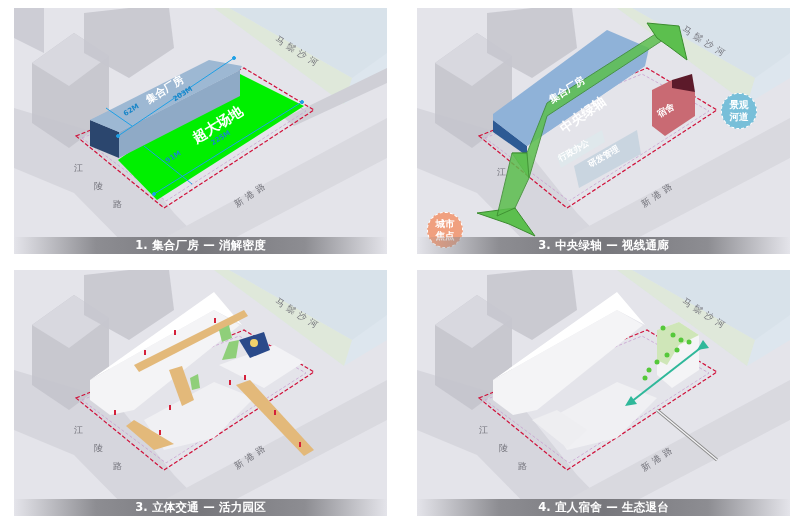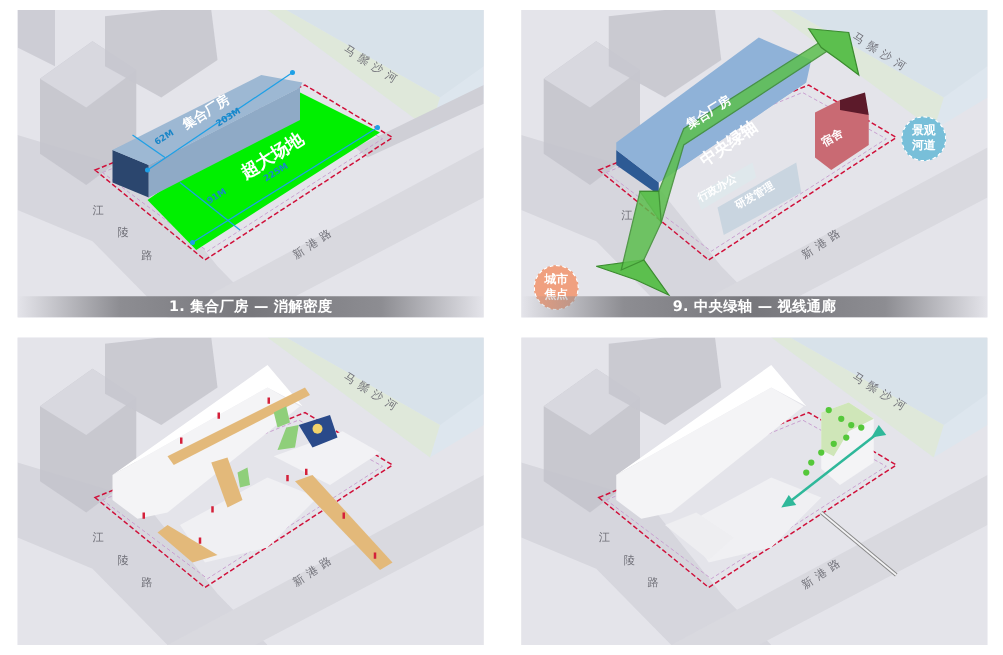--- a/index.html
+++ b/index.html
@@ -109,21 +109,21 @@
     <span>景观</span>
     <span>河道</span>
   </div>
   <div class="bubble" style="left:10px; top:204px; background:#f0a07f;">
     <span>城市</span>
     <span>焦点</span>
   </div>
   <div class="road" style="left:262px; top:28px; transform:rotate(32deg); letter-spacing:4px;">马鬃沙河</div>
   <div class="road" style="left:80px; top:158px;">江</div>
   <div class="road" style="left:222px; top:180px; transform:rotate(-34deg); letter-spacing:4px;">新港路</div>
-  <div class="caption">9. 中央绿轴 — 视线通廊</div>
+  <div class="caption">3. 中央绿轴 — 视线通廊</div>
 </div>
 
 <div class="panel" style="left:14px; top:270px;">
   <svg viewBox="0 0 373 246">
     <rect width="373" height="246" fill="#e4e4ea"></rect>
     <polygon points="200,0 373,0 373,70 330,96" fill="#dde6ee"></polygon>
     <polygon points="215,0 373,0 373,45 338,70" fill="#d8e2ea"></polygon>
     <polygon points="200,0 215,0 338,70 330,96" fill="#dfe8da"></polygon>
     <polygon points="0,100 100,130 160,205 200,246 120,246 60,185 0,160" fill="#d6d6dd"></polygon>
     <polygon points="120,246 373,110 373,150 190,246" fill="#d9d9df"></polygon>
@@ -165,20 +165,21 @@
         <rect x="155" y="135" width="2" height="5"></rect>
       <rect x="100" y="140" width="2" height="5"></rect>
         <rect x="145" y="160" width="2" height="5"></rect>
     </g>
   </svg>
   <div class="road" style="left:258px; top:38px; transform:rotate(32deg); letter-spacing:4px;">马鬃沙河</div>
   <div class="road" style="left:60px; top:154px;">江</div>
   <div class="road" style="left:80px; top:172px;">陵</div>
   <div class="road" style="left:99px; top:190px;">路</div>
   <div class="road" style="left:218px; top:180px; transform:rotate(-34deg); letter-spacing:4px;">新港路</div>
+  <div class="caption">3. 立体交通 — 活力园区</div>
 </div>
 
 <div class="panel" style="left:417px; top:270px;">
   <svg viewBox="0 0 373 246">
     <rect width="373" height="246" fill="#e4e4ea"></rect>
     <polygon points="200,0 373,0 373,70 330,96" fill="#dde6ee"></polygon>
     <polygon points="215,0 373,0 373,45 338,70" fill="#d8e2ea"></polygon>
     <polygon points="200,0 215,0 338,70 330,96" fill="#dfe8da"></polygon>
     <polygon points="0,100 100,130 160,205 200,246 120,246 60,185 0,160" fill="#d6d6dd"></polygon>
     <polygon points="120,246 373,110 373,150 190,246" fill="#d9d9df"></polygon>
@@ -212,13 +213,14 @@
     <polygon points="208,136 214,126 220,134" fill="#2fb89a"></polygon>
 
     <line x1="240" y1="140" x2="300" y2="190" stroke="#888" stroke-width="3"></line>
     <line x1="240" y1="140" x2="300" y2="190" stroke="#f2f2f4" stroke-width="1.5"></line>
   </svg>
   <div class="road" style="left:262px; top:38px; transform:rotate(32deg); letter-spacing:4px;">马鬃沙河</div>
   <div class="road" style="left:62px; top:154px;">江</div>
   <div class="road" style="left:82px; top:172px;">陵</div>
   <div class="road" style="left:101px; top:190px;">路</div>
   <div class="road" style="left:222px; top:182px; transform:rotate(-34deg); letter-spacing:4px;">新港路</div>
+  <div class="caption">4. 宜人宿舍 — 生态退台</div>
 </div>
 
 </body></html>

